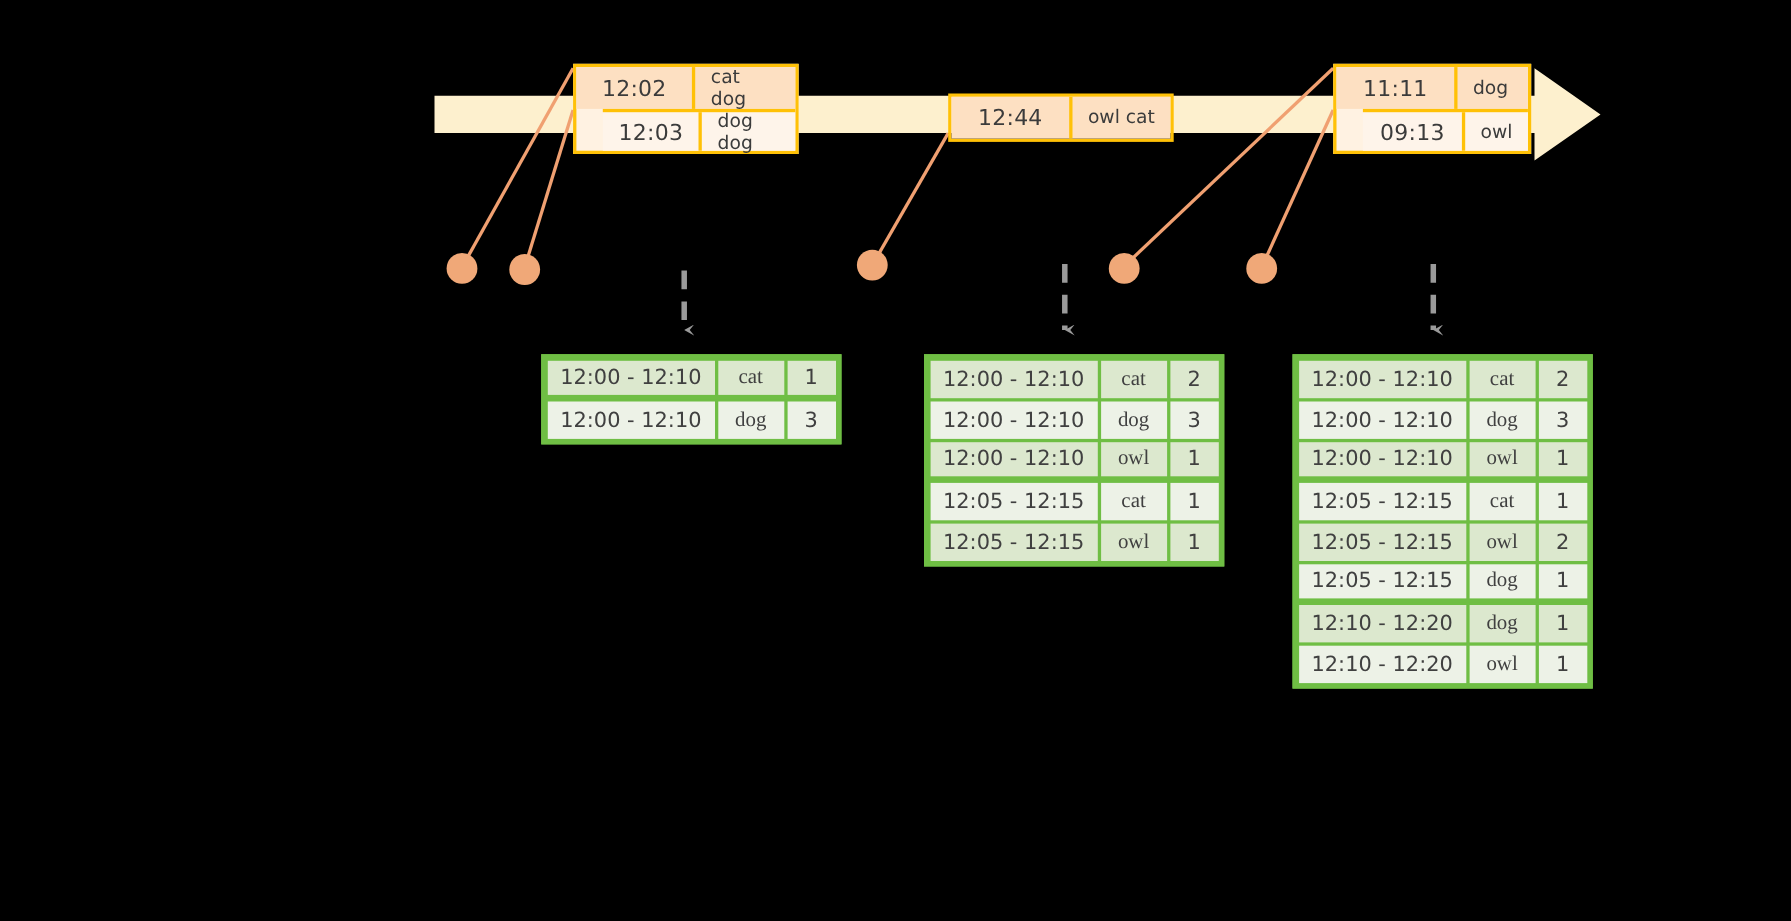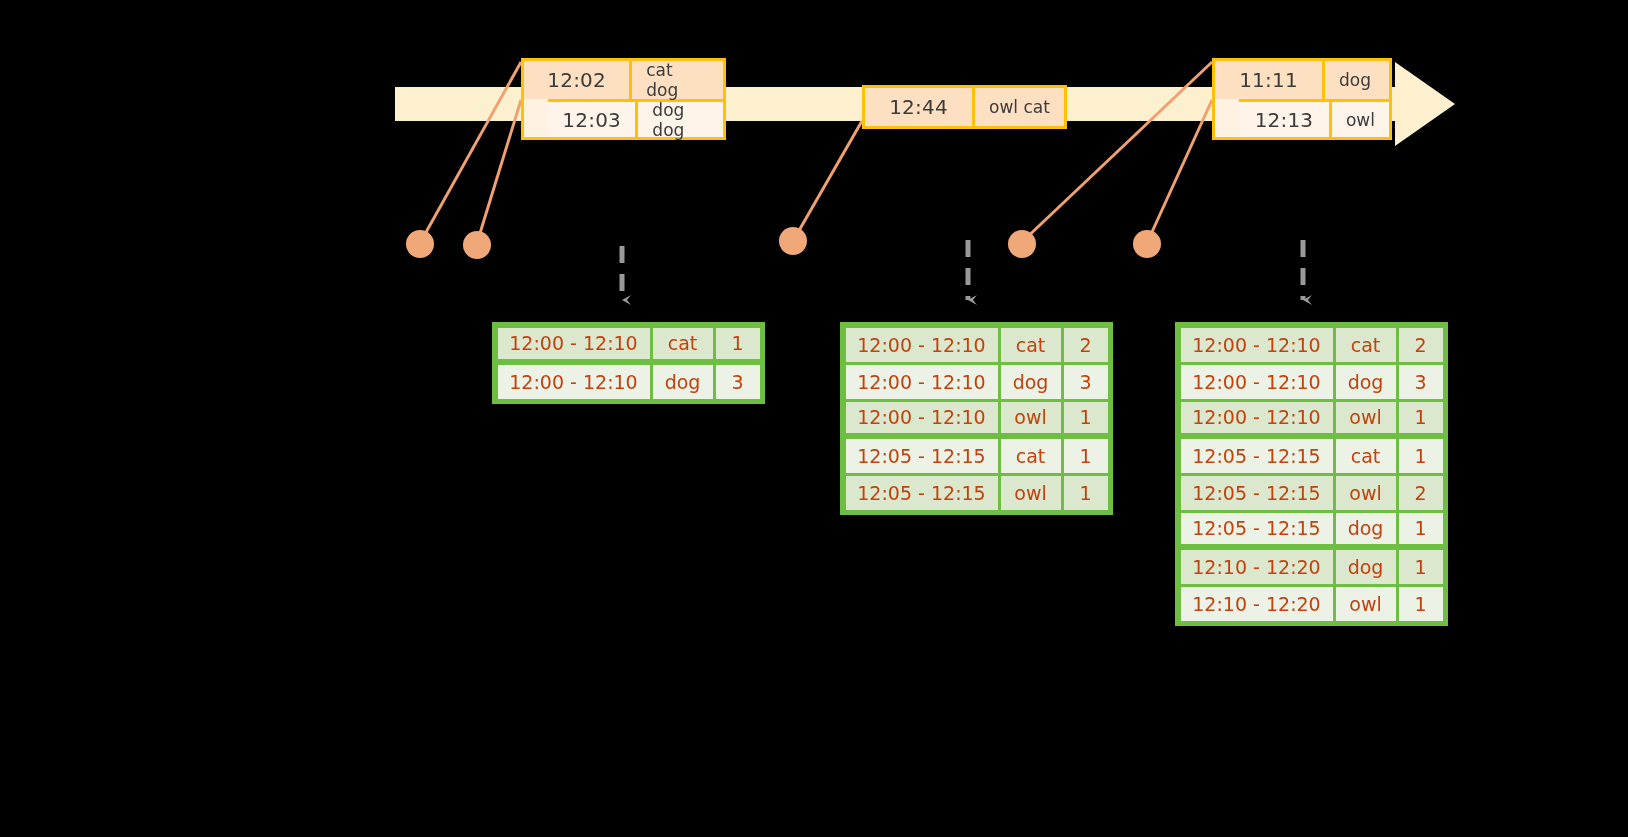--- a/index.html
+++ b/index.html
@@ -75,28 +75,28 @@
     display: flex;
     height: 37px;
     box-sizing: border-box;
   }
   .res-cell {
     box-sizing: border-box;
     display: flex;
     align-items: center;
     justify-content: center;
     font-size: 19px;
-    color: #c2410c;
+    color: #404040;
     margin: 1.5px;
   }
   .res-row.shade .res-cell { background: #DCE8CE; }
   .res-row.plain .res-cell { background: #EDF2E7; }
   .res-row.group-end { border-bottom: 3px solid #6FBE44; }
   .c-window { width: 152px; }
-  .c-key    { width: 60px; }
+  .c-key    { width: 60px; font-family: Liberation Serif, serif; }
   .c-count  { width: 44px; }
 </style>
 </head>
 <body>
 
 <div id="stage">
 
   <svg class="layer" viewBox="0 0 1628 837">
     <defs>
       <marker id="dash-head" markerWidth="12" markerHeight="12" refX="5" refY="9" orient="auto" markerUnits="userSpaceOnUse">
@@ -148,21 +148,21 @@
       <div class="ev-payload">owl cat</div>
     </div>
   </div>
 
   <div class="event-box" style="left:1212px; top:58px; width:180px;">
     <div class="event-row r0">
       <div class="ev-time">11:11</div>
       <div class="ev-payload">dog</div>
     </div>
     <div class="event-row r1">
-      <div class="ev-time">12:13</div>
+      <div class="ev-time">09:13</div>
       <div class="ev-payload">owl</div>
     </div>
   </div>
 
   <div class="result-table" style="left:492px; top:322px;">
     <div class="res-row shade group-end">
       <div class="res-cell c-window">12:00 - 12:10</div>
       <div class="res-cell c-key">cat</div>
       <div class="res-cell c-count">1</div>
     </div>

